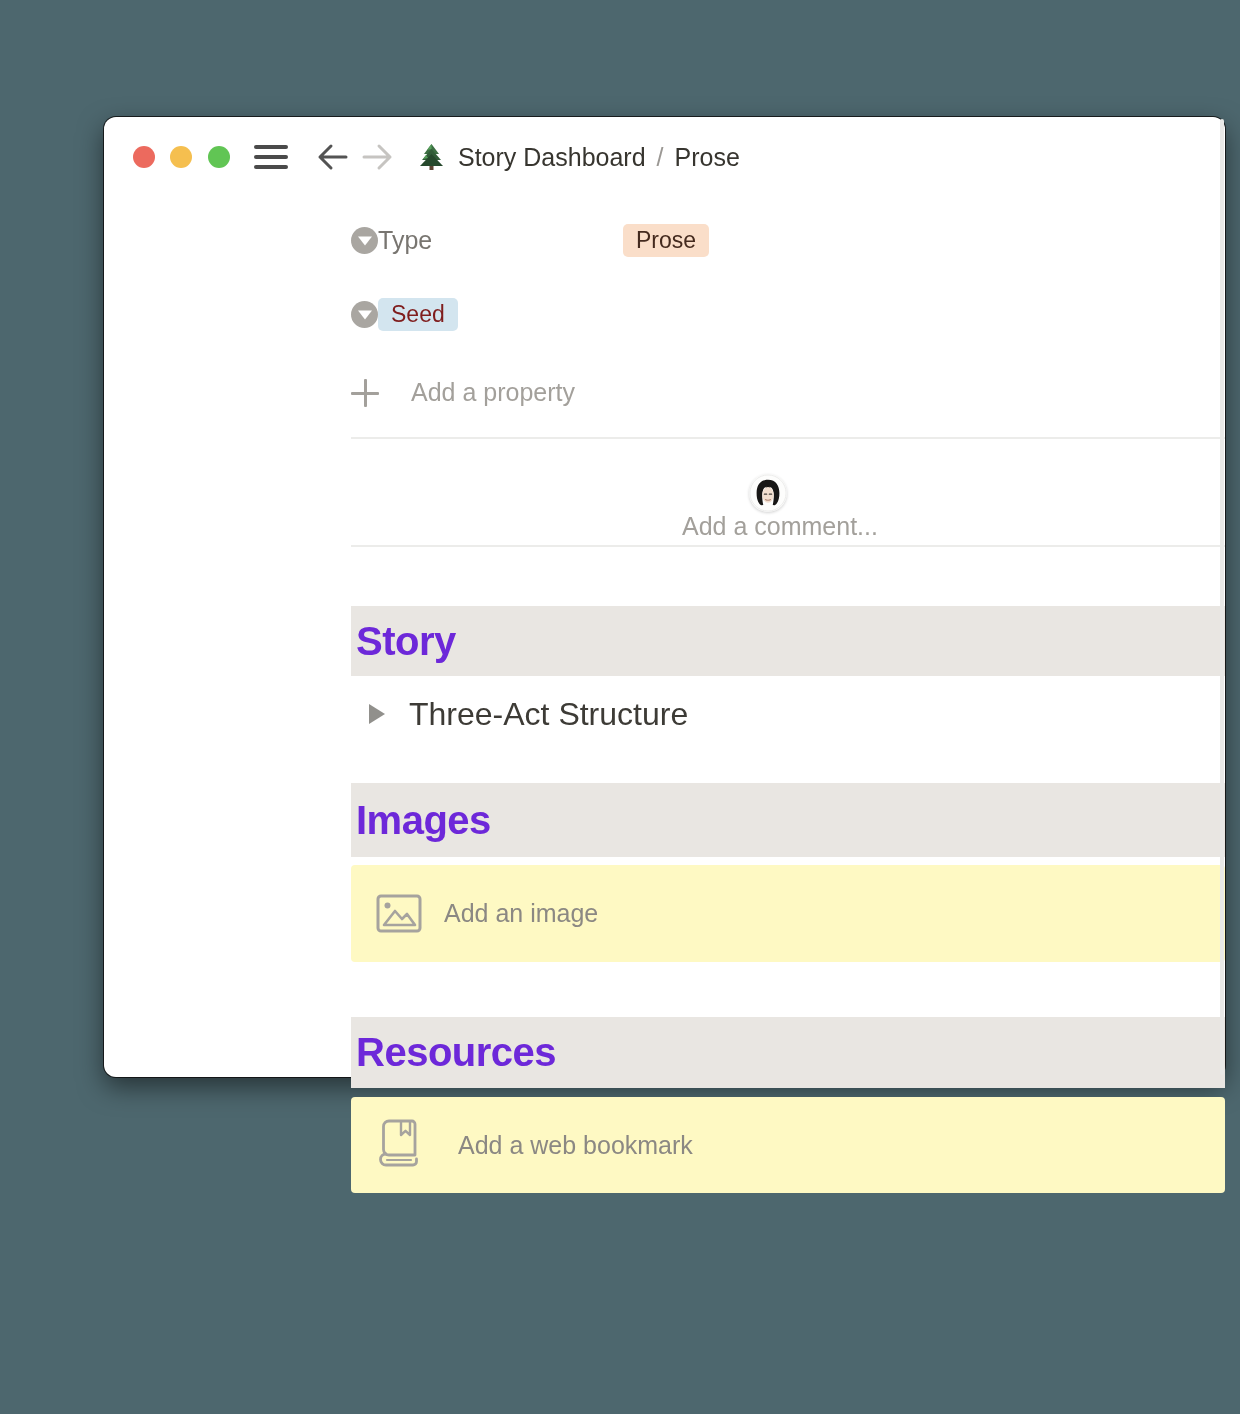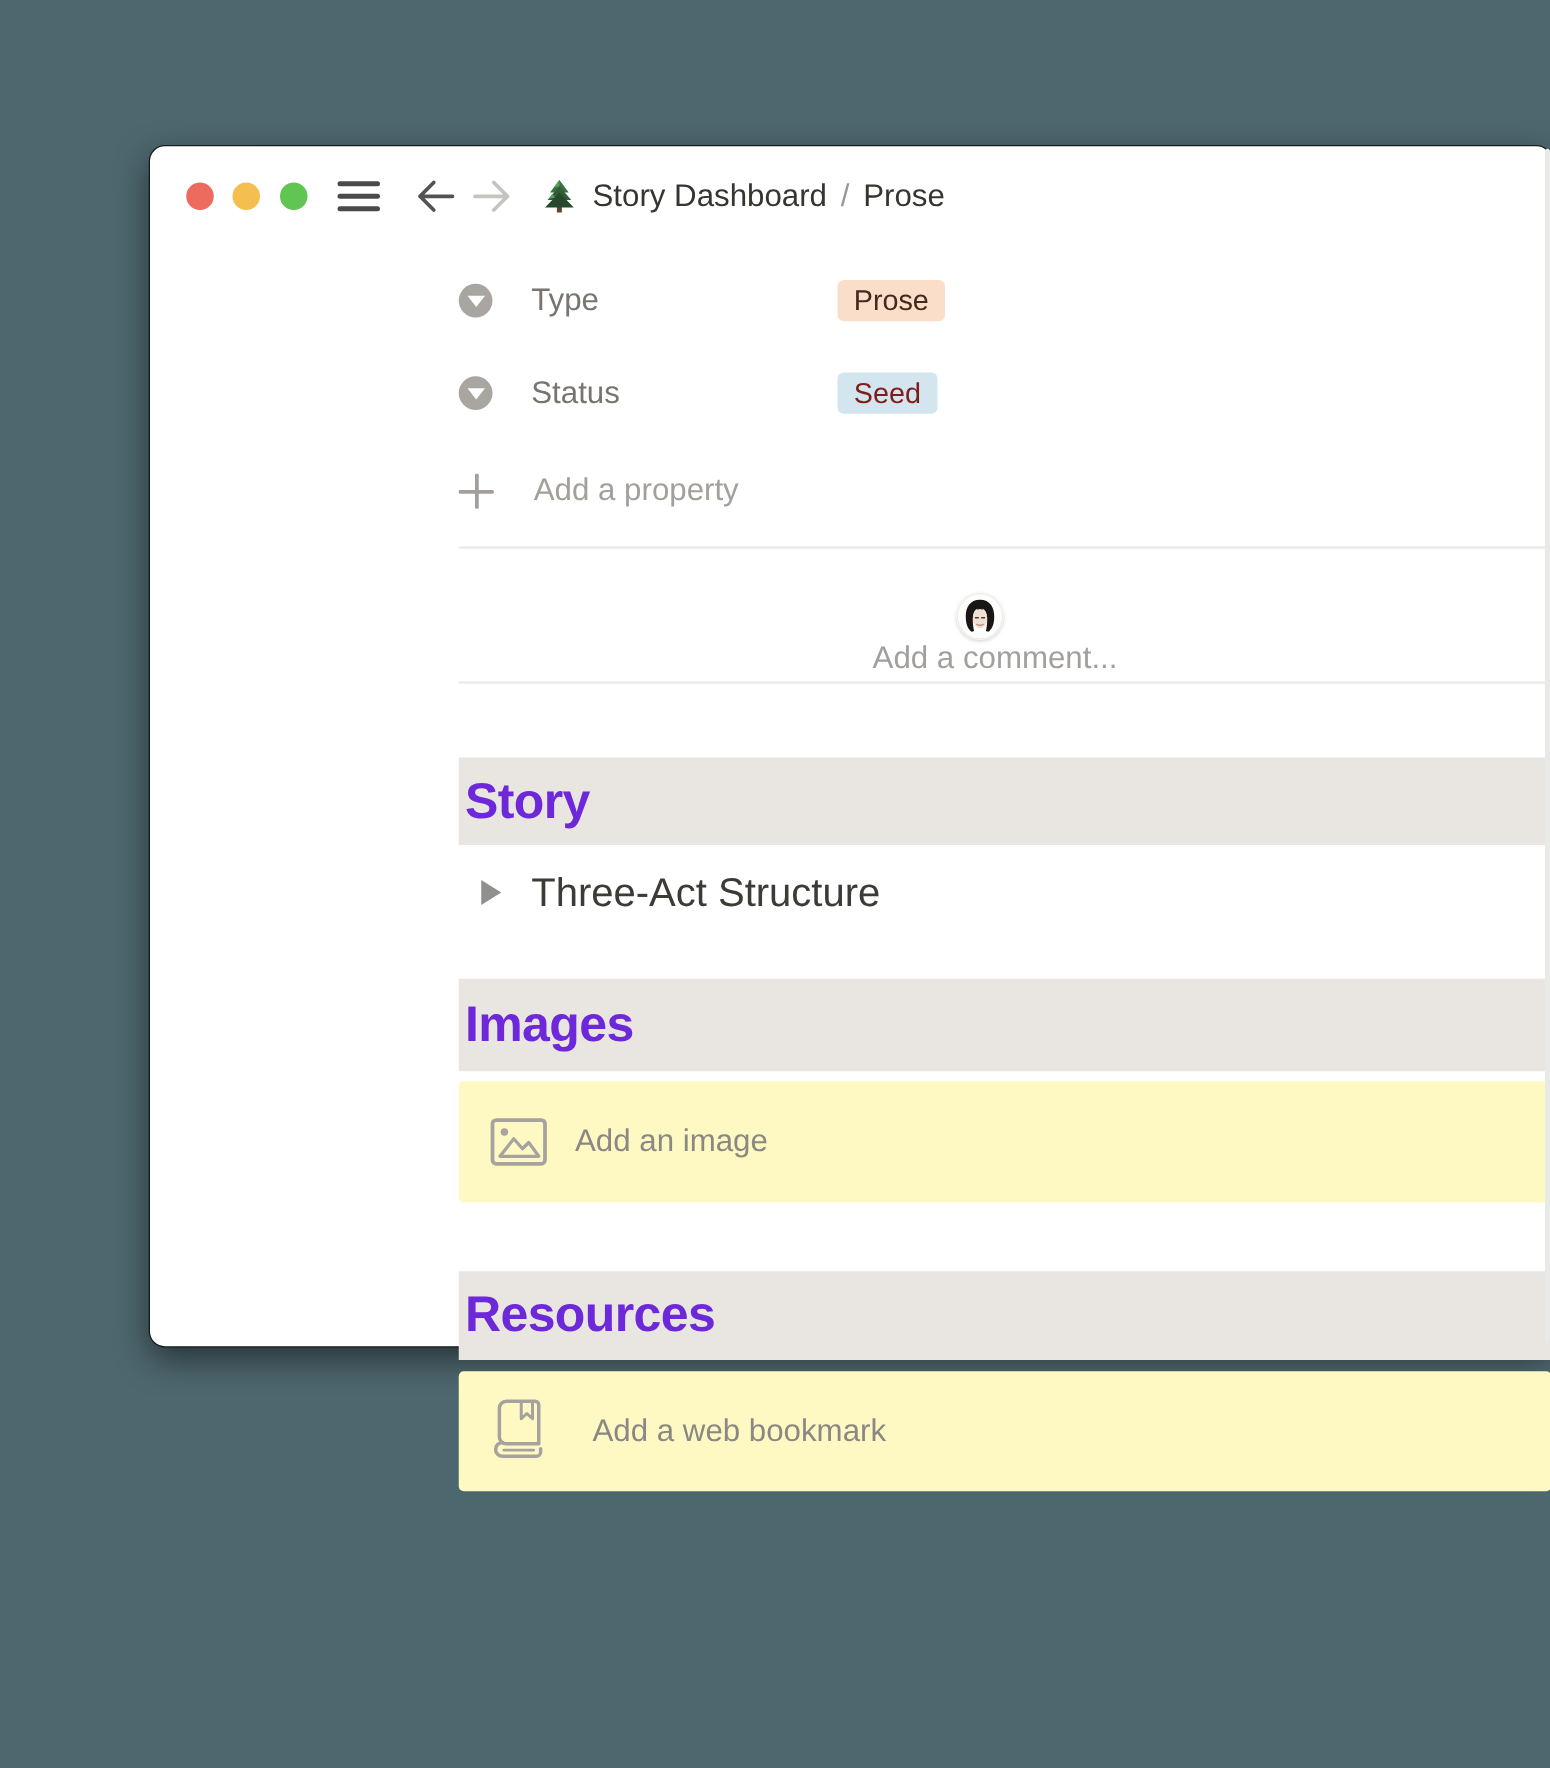--- a/index.html
+++ b/index.html
@@ -6,21 +6,21 @@
   html,body { width:1240px; height:1414px; }
   body {
     position:relative;
     overflow:hidden;
     background:#4d676e;
     font-family:"Liberation Sans","DejaVu Sans",sans-serif;
     color:#37352f;
   }
   .window {
     position:absolute;
-    left:120px; top:117px;
+    left:104px; top:117px;
     width:1121px; height:960px;
     background:#ffffff;
     border-radius:12px;
     box-shadow:0 0 0 1px rgba(12,12,12,.8), 0 10px 26px rgba(0,0,0,.5);
   }
   
   .titlebar { position:absolute; left:0; top:0; right:0; height:80px; }
   .tl { position:absolute; top:29px; width:22px; height:22px; border-radius:50%; }
   .tl.red    { left:29px;  background:#ec6a5e; }
   .tl.yellow { left:66px;  background:#f5bf4f; }
@@ -35,21 +35,21 @@
   .breadcrumb .page-icon { width:27px; height:28px; margin-right:13px; display:inline-block; }
   .breadcrumb .crumb { color:#37352f; cursor:pointer; }
   .breadcrumb .sep { color:#9b9894; margin:0 11px; }
   
   .prop-row { position:absolute; left:247px; right:40px; height:34px; display:flex; align-items:center; cursor:pointer; }
   .prop-row.type   { top:106px; }
   .prop-row.status { top:180px; }
   .prop-icon { width:27px; height:27px; border-radius:50%; background:#a9a6a1; position:relative; flex:0 0 27px; }
   .prop-icon::after { content:""; position:absolute; left:50%; top:50%; transform:translate(-50%,-38%);
     border-left:7px solid transparent; border-right:7px solid transparent; border-top:9px solid #ffffff; }
-  .prop-label { color:#787570; font-size:25px; margin-left:31px; width:245px; }
+  .prop-label { color:#787570; font-size:25px; width:245px; }
   .tag { height:33px; display:inline-flex; align-items:center; padding:0 13px; border-radius:5px; font-size:23px; }
   .tag.orange { background:#fadec9; color:#442a1e; }
   .tag.blue   { background:#d3e5ef; color:#7f1d1d; }
   .add-prop { position:absolute; left:247px; top:256px; height:34px; display:flex; align-items:flex-end; color:#a3a09b; font-size:25px; cursor:pointer; }
   .plus { position:relative; width:28px; height:28px; margin-right:32px; }
   .plus::before, .plus::after { content:""; position:absolute; background:#a3a09b; border-radius:1px; }
   .plus::before { left:0; right:0; top:12.5px; height:3px; }
   .plus::after  { top:0; bottom:0; left:12.5px; width:3px; }
   .divider { position:absolute; left:247px; right:0; height:1.5px; background:#ececea; }
   .divider.d1 { top:320px; } .divider.d2 { top:428px; }
@@ -116,21 +116,20 @@
     </div>
   </div>
 
   <div class="prop-row type">
     <span class="prop-icon"></span>
     <span class="prop-label">Type</span>
     <span class="tag orange">Prose</span>
   </div>
   <div class="prop-row status">
     <span class="prop-icon"></span>
-    <span class="prop-label">Status</span>
     <span class="tag blue">Seed</span>
   </div>
 
   <div class="add-prop">
     <span class="plus"></span>
     <span>Add a property</span>
   </div>
 
   <div class="divider d1"></div>
 

